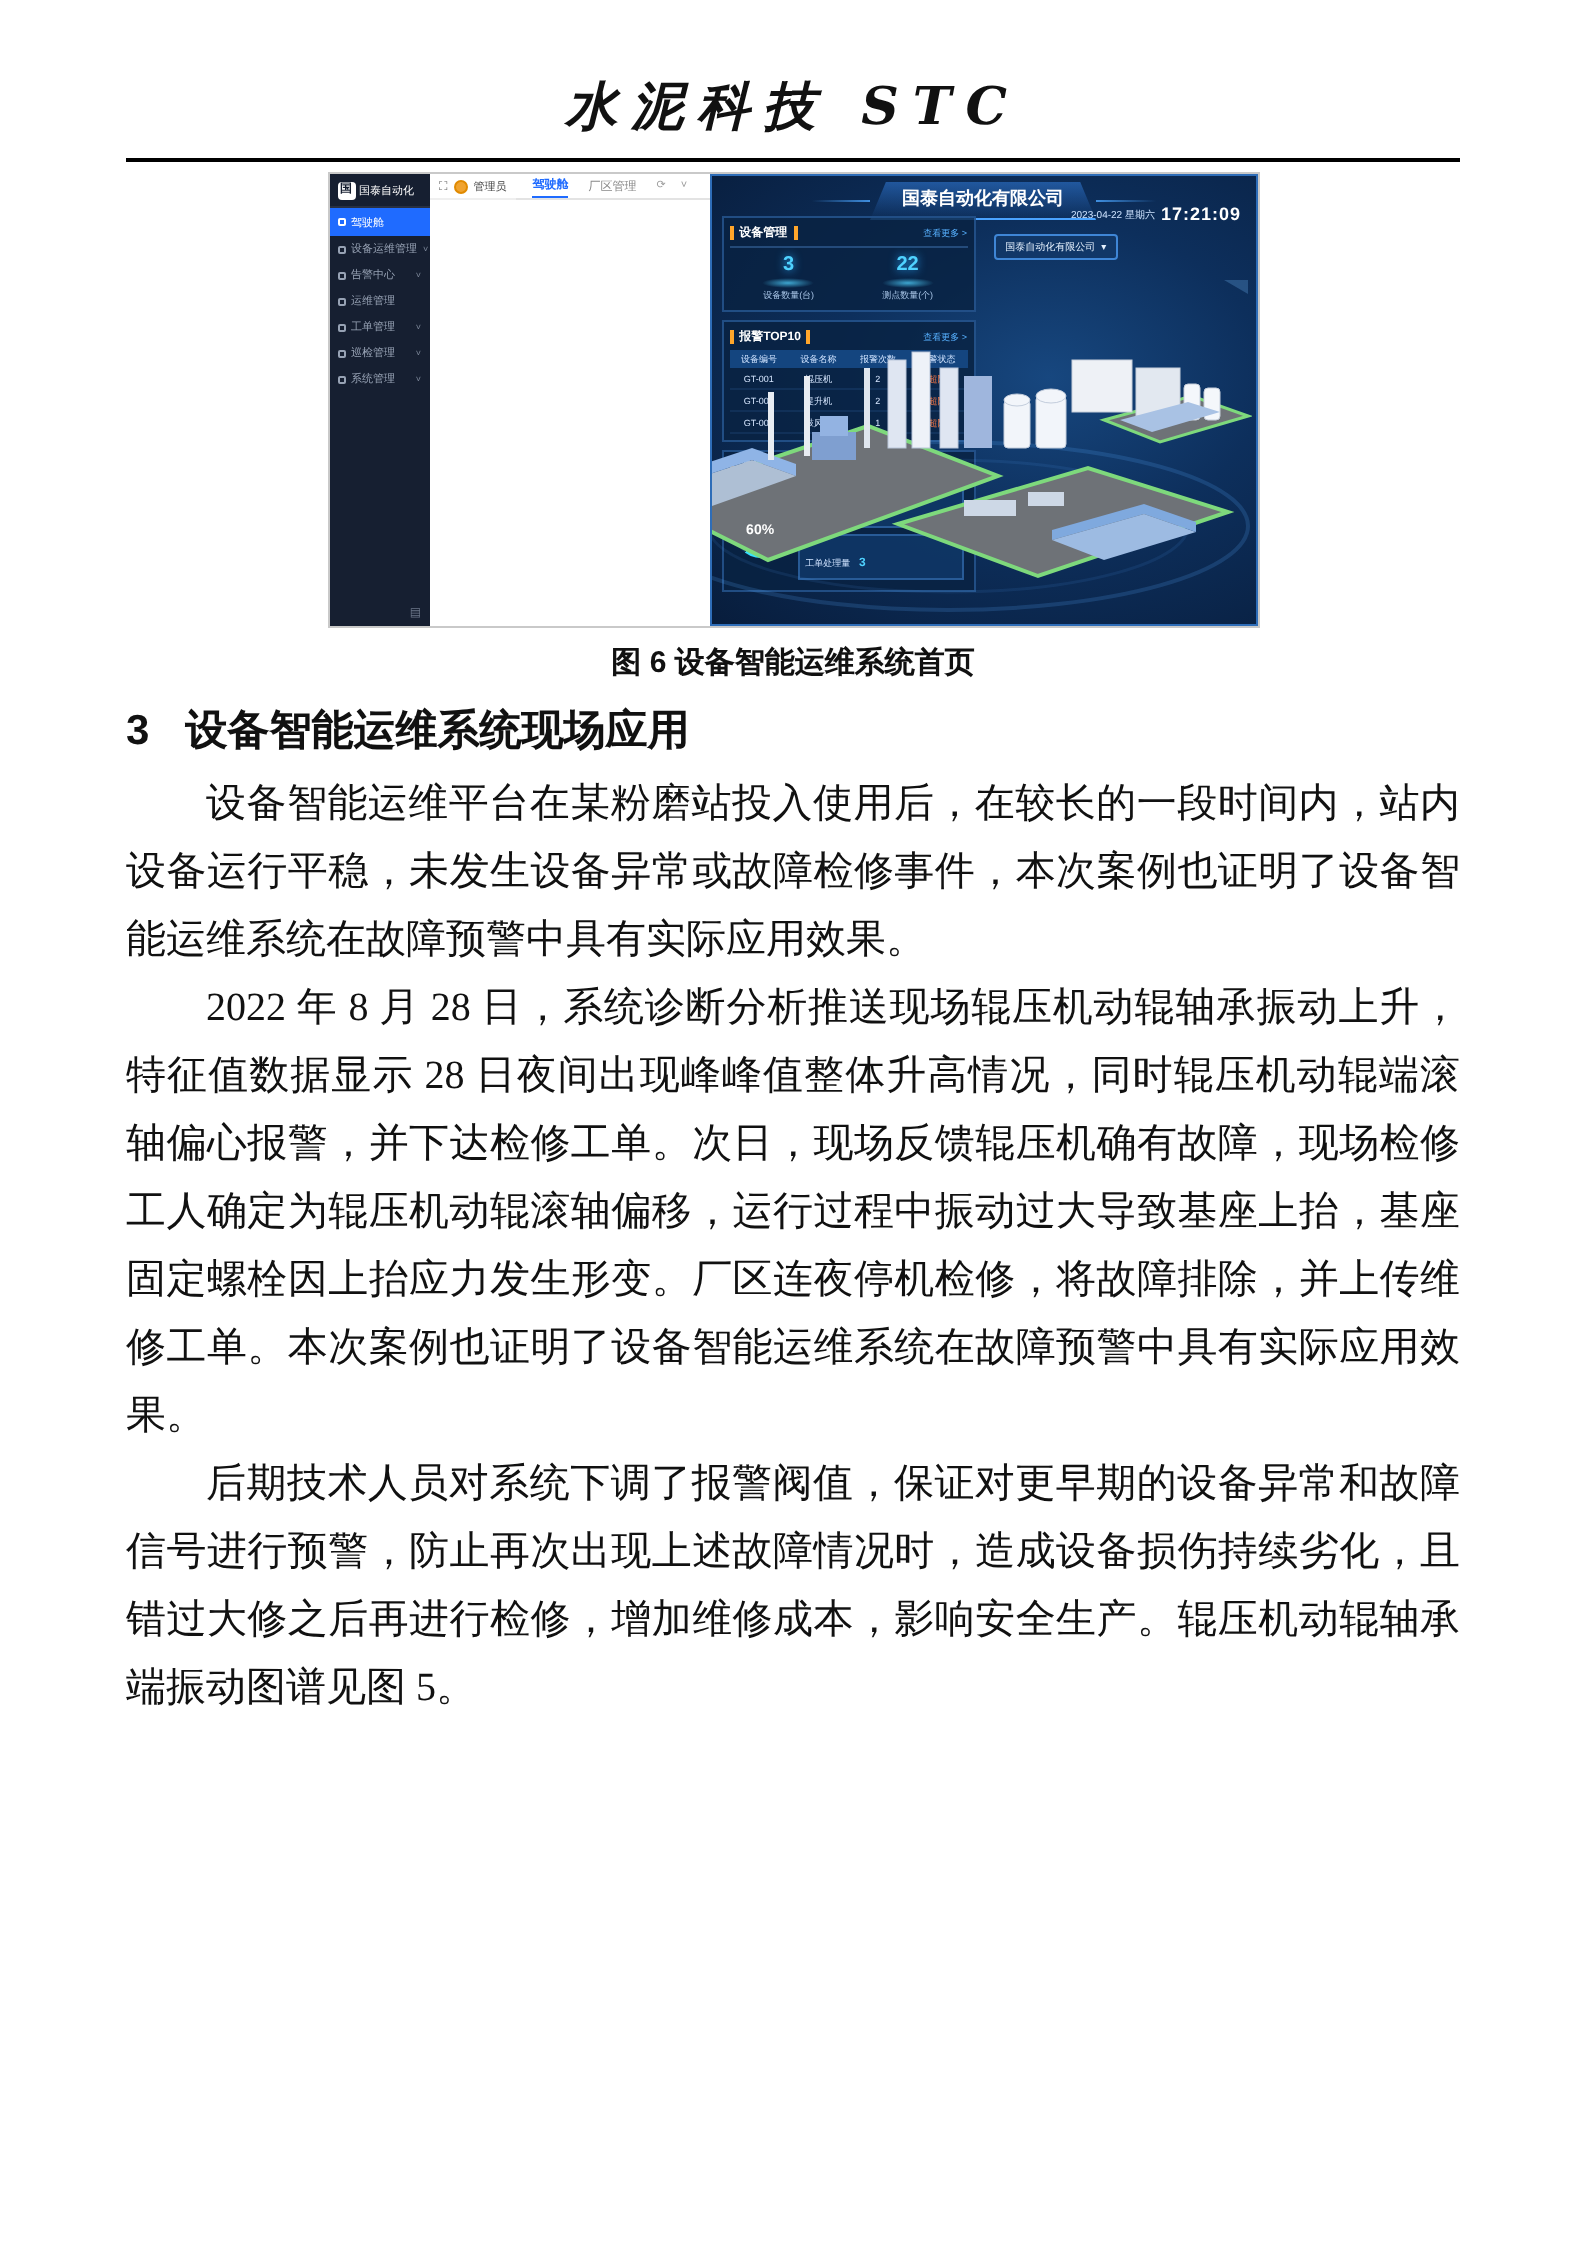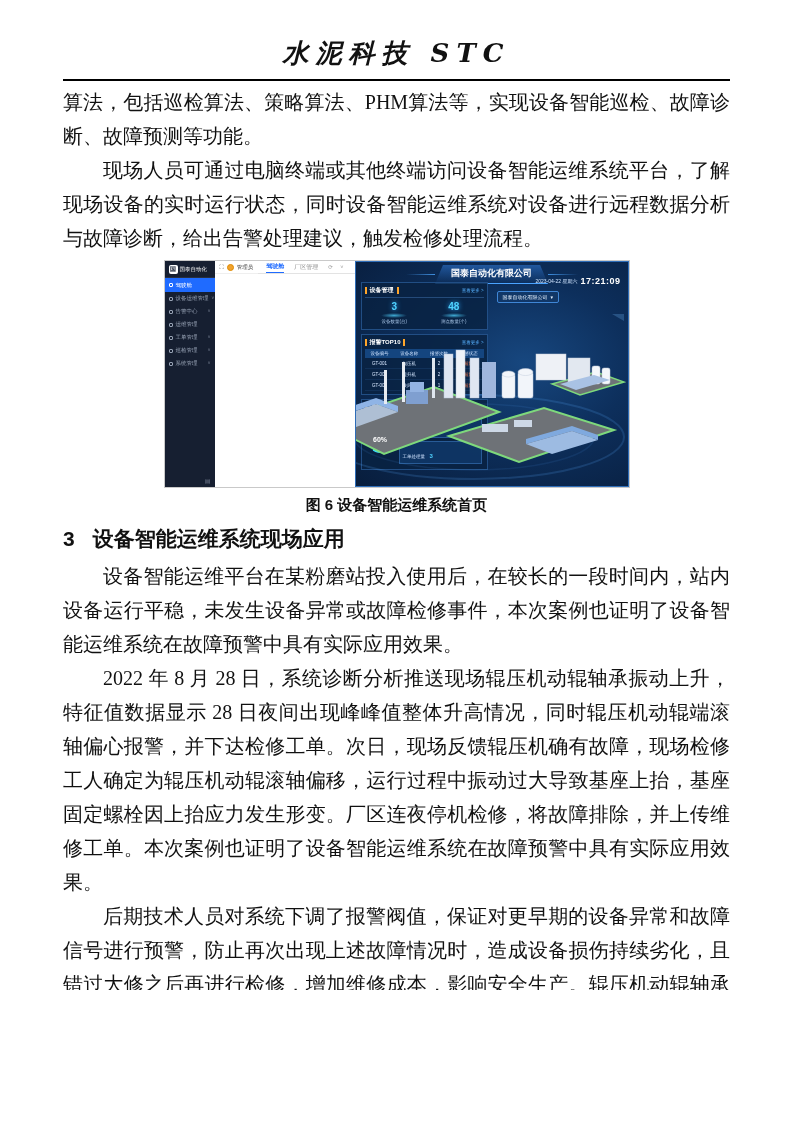--- a/index.html
+++ b/index.html
@@ -108,24 +108,20 @@
   .footer-issue { position:absolute; right:66px; top:1011px; font-size:13px; }
 </style>
 </head>
 <body>
 
 <div class="page">
 
   <div class="journal-title">水泥科技  STC</div>
   <div class="header-rule"></div>
 
-  <div class="content">
-    <p>算法，包括巡检算法、策略算法、PHM算法等，实现设备智能巡检、故障诊断、故障预测等功能。</p>
-    <p class="indent">现场人员可通过电脑终端或其他终端访问设备智能运维系统平台，了解现场设备的实时运行状态，同时设备智能运维系统对设备进行远程数据分析与故障诊断，给出告警处理建议，触发检修处理流程。</p>
-  </div>
 
   <div class="figure-wrap">
     <div class="dash">
 
       <div class="dash-sidebar">
         <div class="logo-row">
           <div class="logo-box">国</div>
           <div class="logo-text">国泰自动化</div>
         </div>
         <div class="side-item active">
@@ -203,21 +199,21 @@
                 <span class="more-link">查看更多 &gt;</span>
               </div>
               <div class="panel-head-rule"></div>
               <div class="stats-row">
                 <div class="stat">
                   <div class="stat-value">3</div>
                   <div class="stat-base"></div>
                   <div class="stat-label">设备数量(台)</div>
                 </div>
                 <div class="stat">
-                  <div class="stat-value">48</div>
+                  <div class="stat-value">22</div>
                   <div class="stat-base"></div>
                   <div class="stat-label">测点数量(个)</div>
                 </div>
               </div>
             </div>
 
             <div class="panel">
               <div class="panel-head">
                 <span class="accent"></span>
                 <span class="panel-title">报警TOP10</span>

